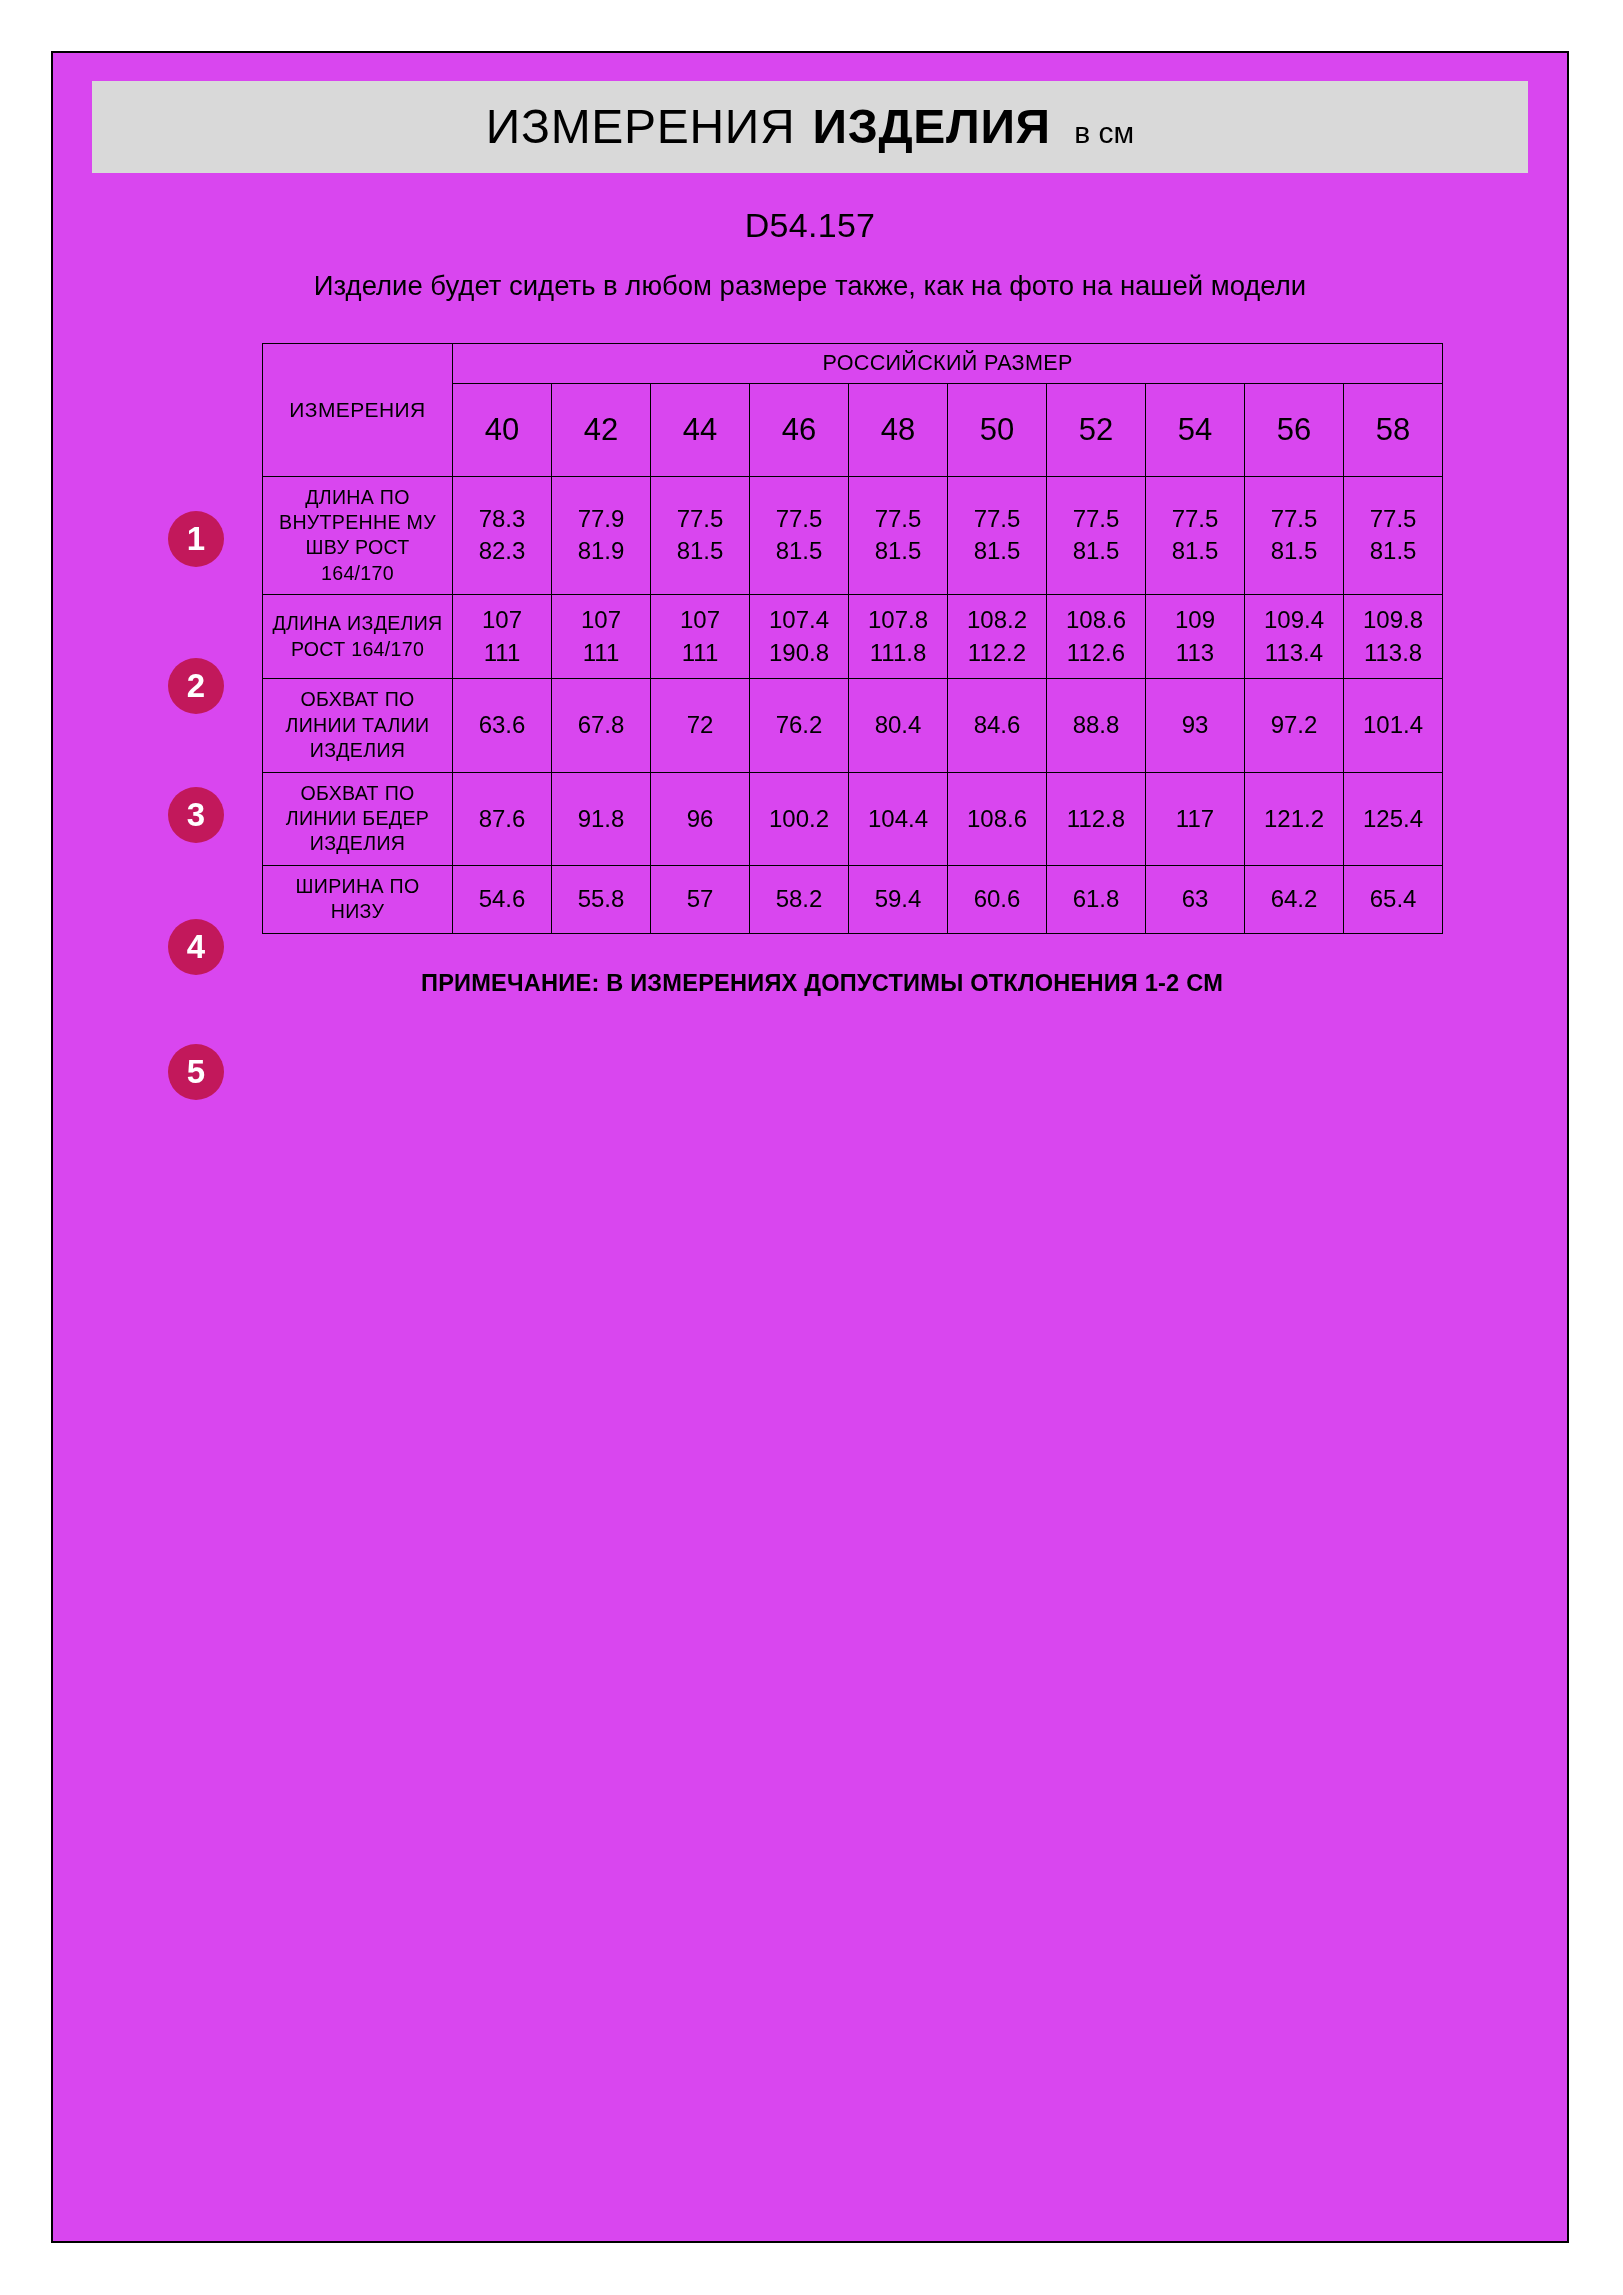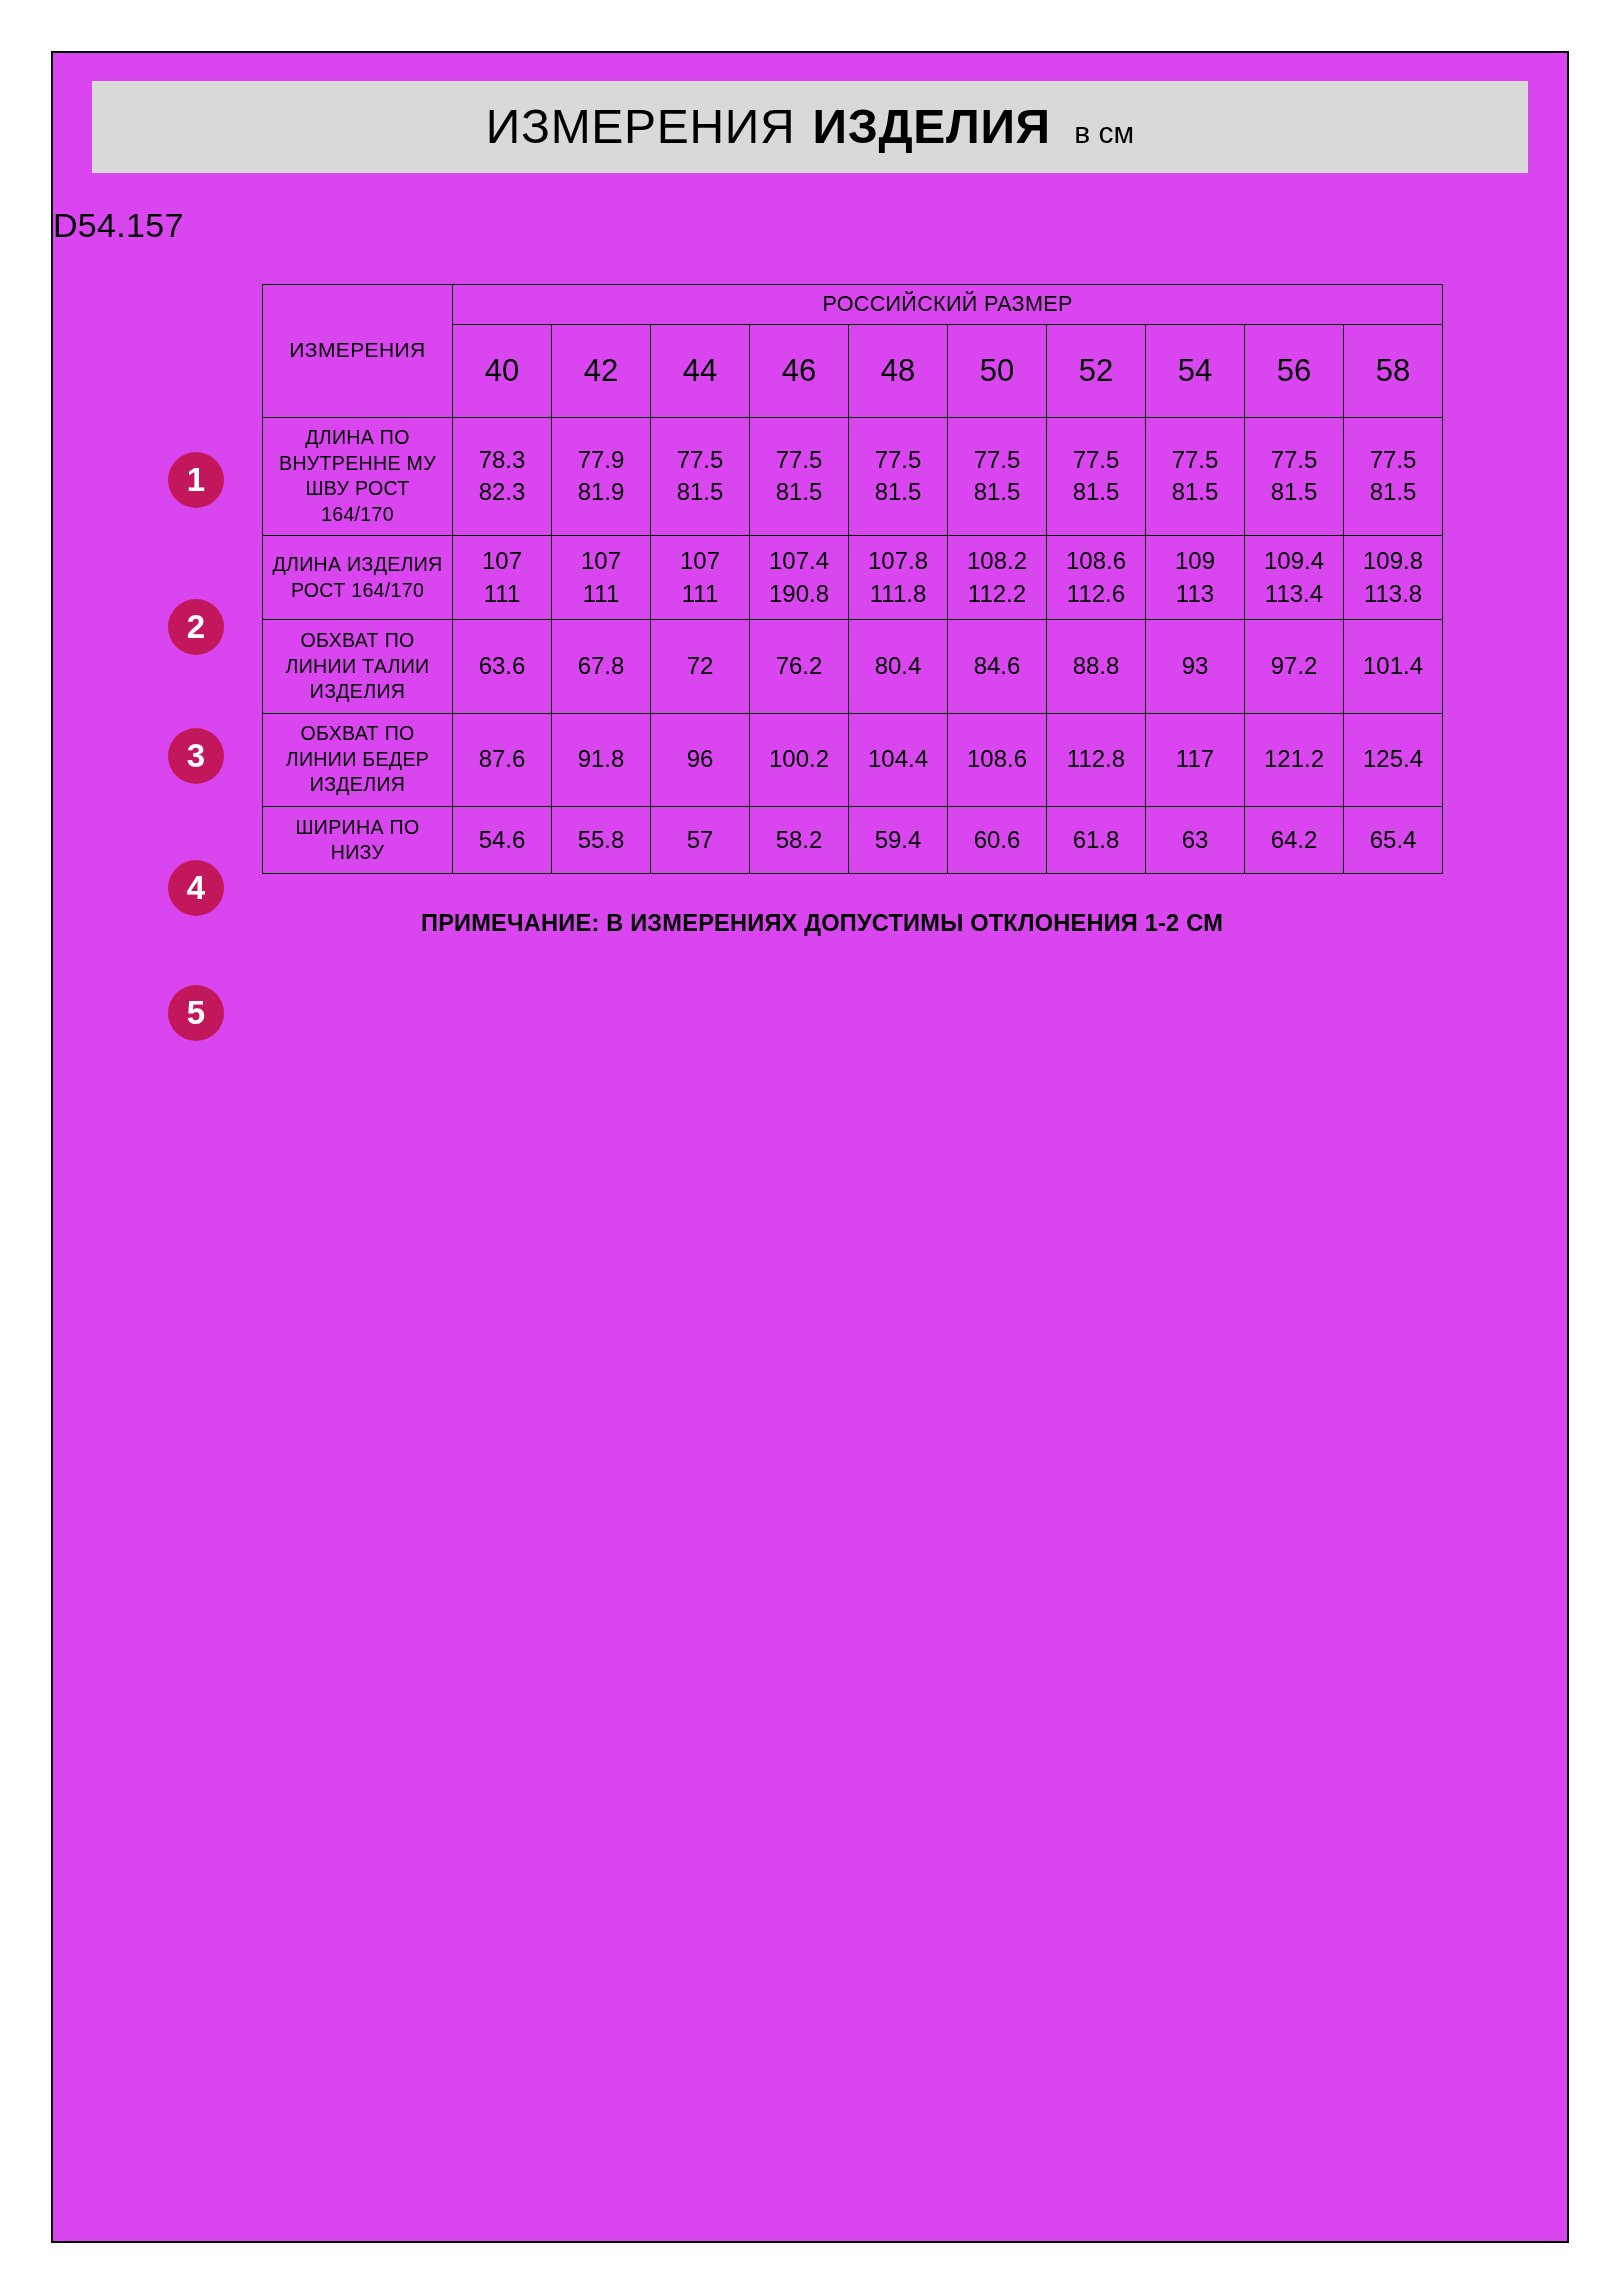--- a/index.html
+++ b/index.html
@@ -47,21 +47,21 @@
   .banner .t3 {
     font-size: 30px;
     font-weight: 400;
     padding-left: 6.5px;
     align-self: center;
     position: relative;
     top: 6.5px;
   }
   
   .article {
-    text-align: left;
+    text-align: center;
     font-size: 34px;
     margin-top: 33px;
     letter-spacing: 0.3px;
   }
   .note-line {
     text-align: center;
     font-size: 27.5px;
     line-height: 1.35;
     margin: 22px auto 0 auto;
     width: 1184px;
@@ -151,20 +151,21 @@
 <div class="page">
 
   <div class="banner">
     <span class="t1">ИЗМЕРЕНИЯ</span>
     <span class="t2">ИЗДЕЛИЯ</span>
     <span class="t3">в см</span>
   </div>
 
   <div class="article">D54.157</div>
 
+  <div class="note-line">Изделие будет сидеть в любом размере также, как на фото на нашей модели</div>
 
   <div class="table-wrap">
     <div class="bullets">
       <div class="bullet" style="top:168px">1</div>
       <div class="bullet" style="top:315px">2</div>
       <div class="bullet" style="top:444px">3</div>
       <div class="bullet" style="top:576px">4</div>
       <div class="bullet" style="top:701px">5</div>
     </div>
 

